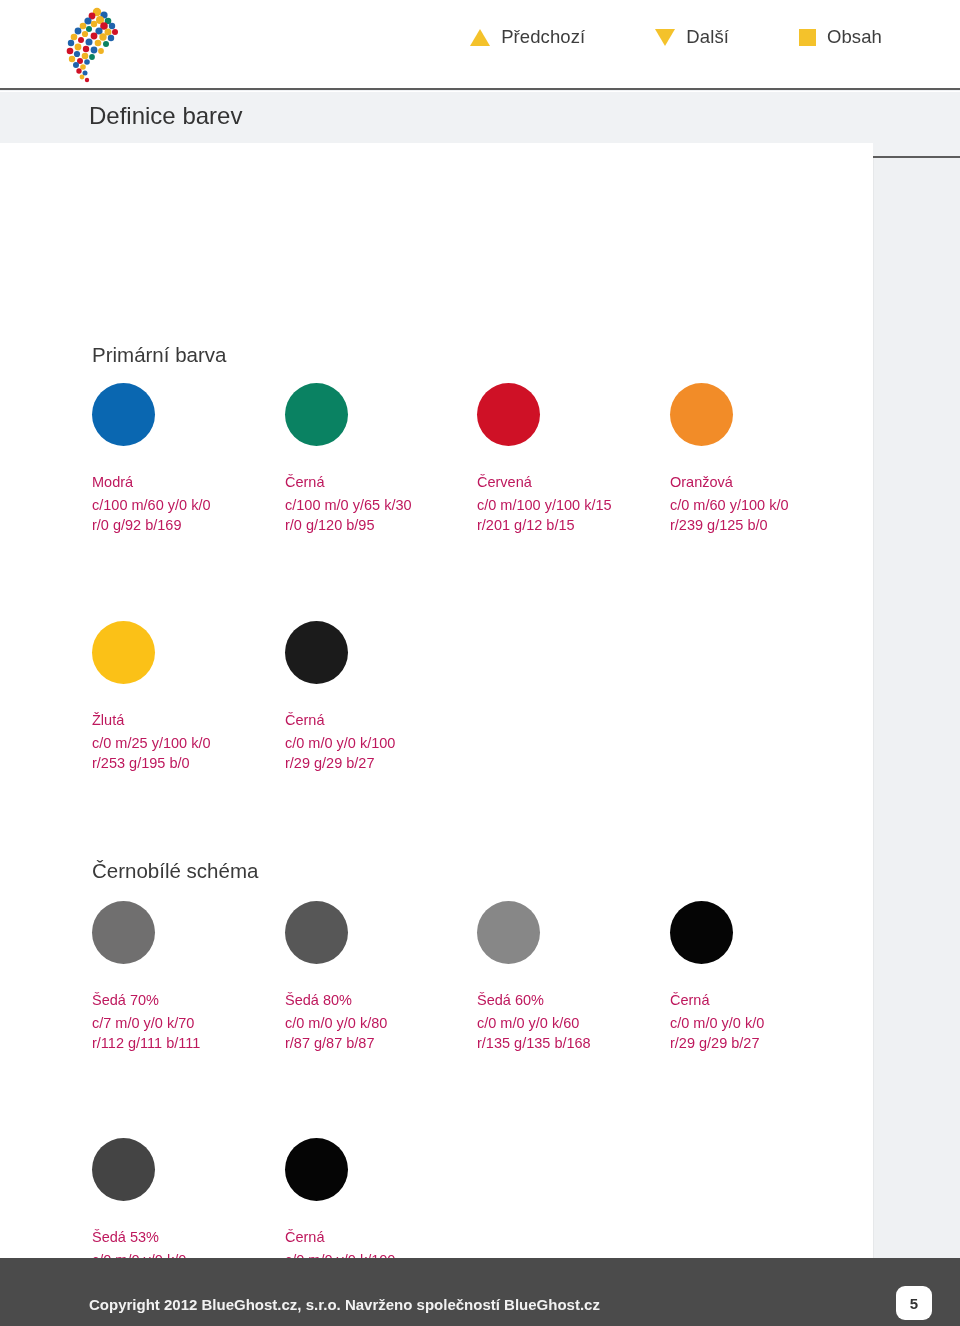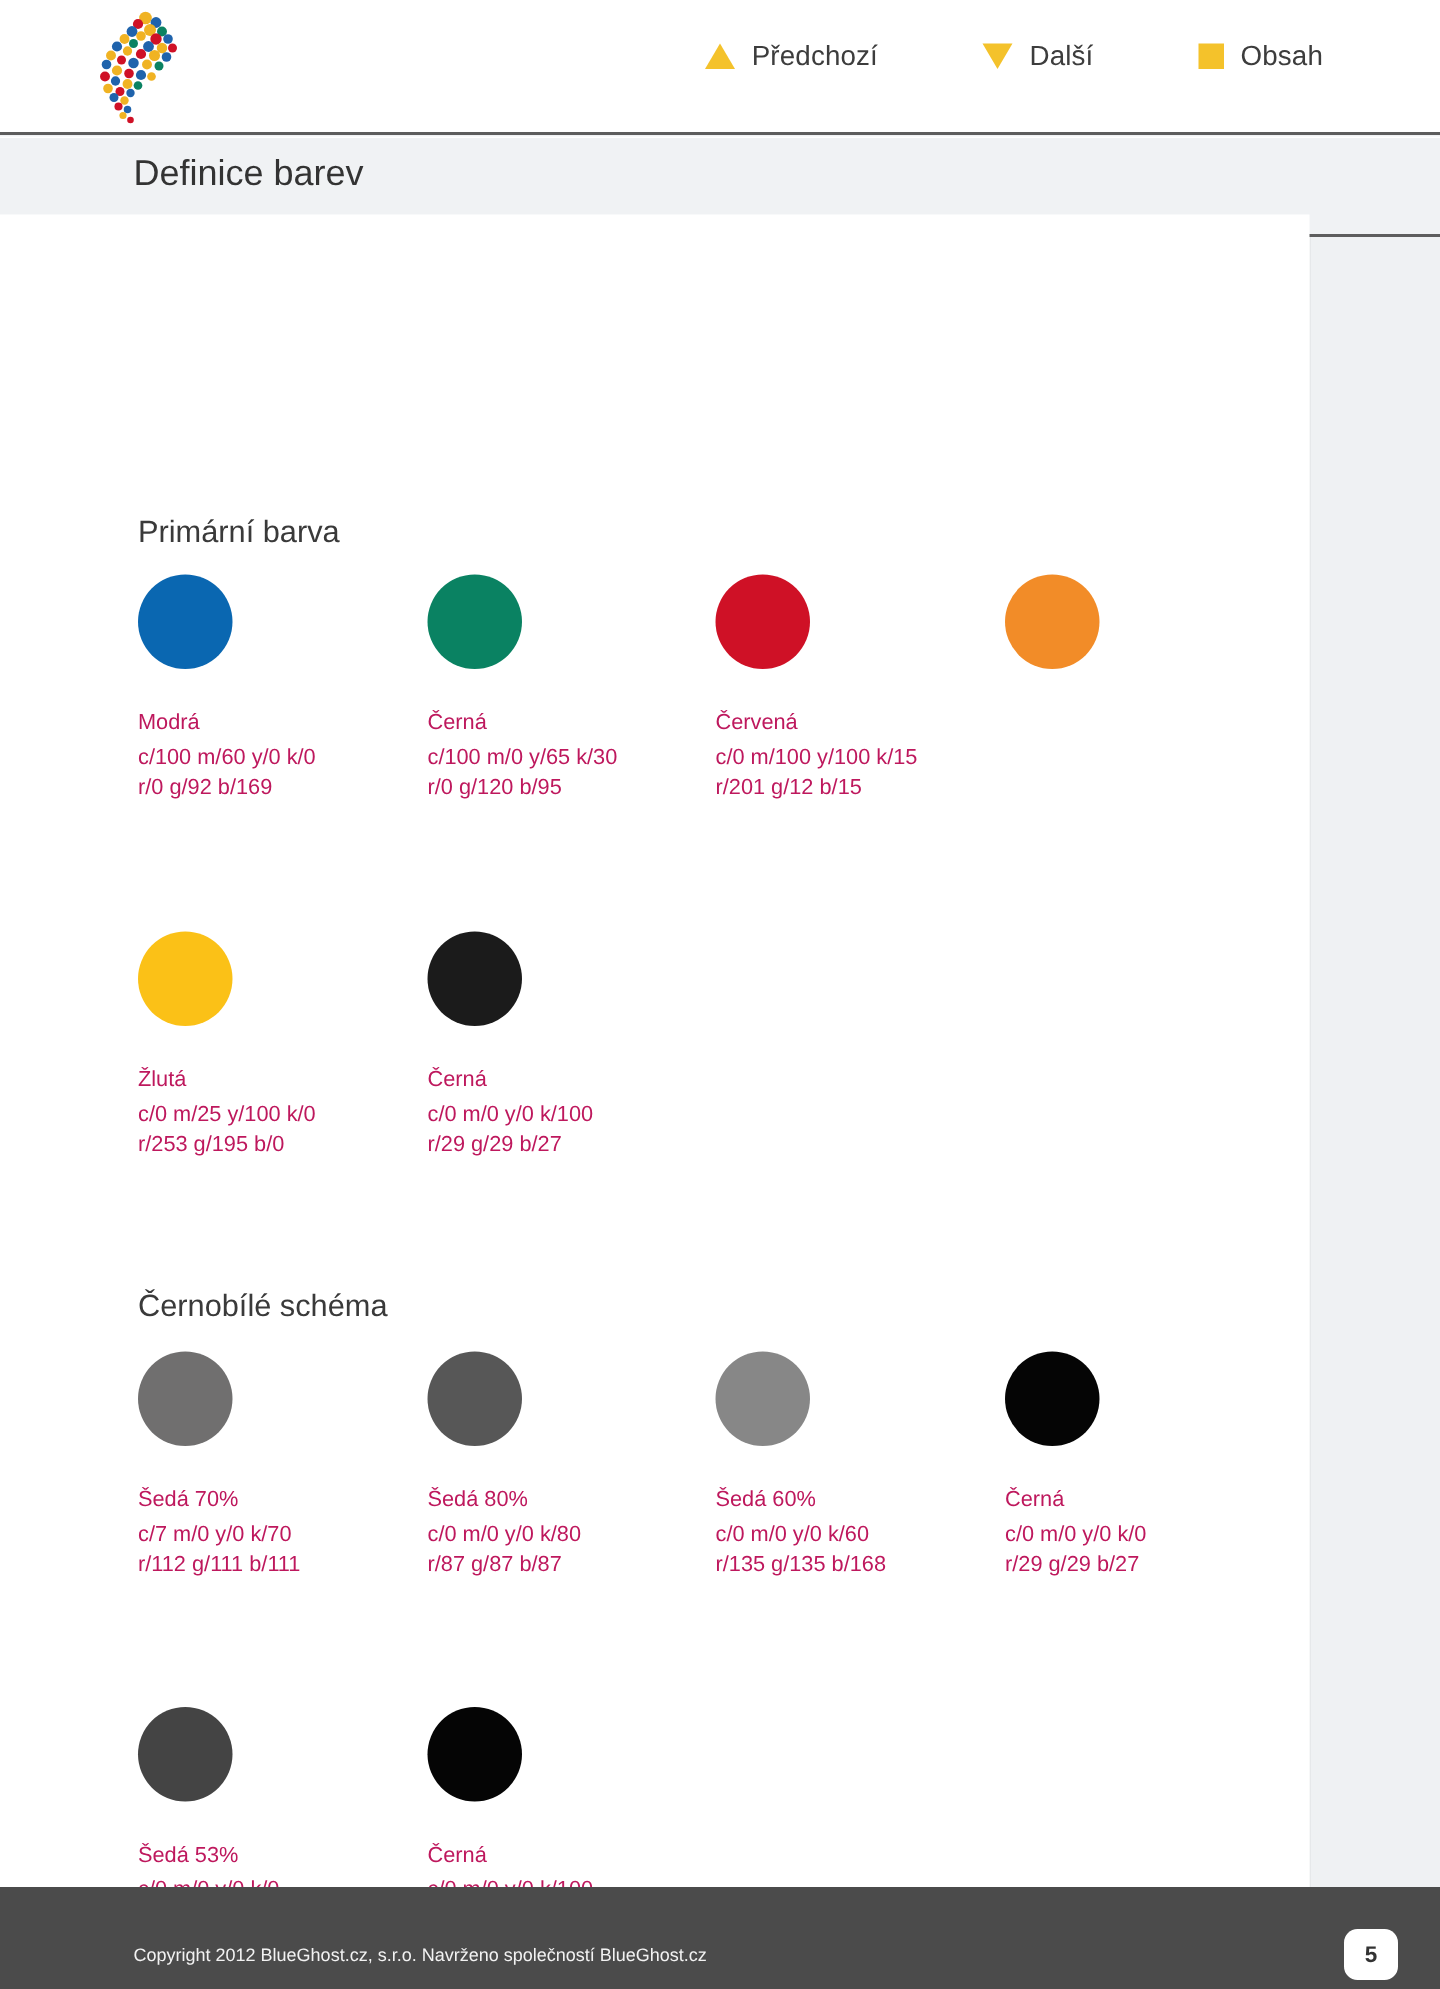--- a/index.html
+++ b/index.html
@@ -183,23 +183,23 @@
     left: 0;
     top: 1258px;
     width: 960px;
     height: 68px;
     background: #4b4b4b;
   }
   .footer-text {
     position: absolute;
     left: 89px;
     top: 38px;
-    font-size: 12px;
+    font-size: 15px;
     color: #f2f2f2;
-    font-weight: 400;
+    font-weight: 700;
   }
   .page-badge {
     position: absolute;
     left: 896px;
     top: 1286px;
     width: 36px;
     height: 34px;
     background: #ffffff;
     border-radius: 9px;
     display: flex;
@@ -317,20 +317,25 @@
       <div class="swatch col-2">
         <span class="dot" style="background:#cf1126"></span>
         <div class="swatch-text">
           <span class="swatch-name">Červená</span>
           <span class="swatch-cmyk">c/0 m/100 y/100 k/15</span>
           <span class="swatch-rgb">r/201 g/12 b/15</span>
         </div>
       </div>
       <div class="swatch col-3">
         <span class="dot" style="background:#f28c28"></span>
+        <div class="swatch-text">
+          <span class="swatch-name">Oranžová</span>
+          <span class="swatch-cmyk">c/0 m/60 y/100 k/0</span>
+          <span class="swatch-rgb">r/239 g/125 b/0</span>
+        </div>
       </div>
     </div>
 
     <div class="swatch-row row-p2">
       <div class="swatch col-0">
         <span class="dot" style="background:#fbc117"></span>
         <div class="swatch-text">
           <span class="swatch-name">Žlutá</span>
           <span class="swatch-cmyk">c/0 m/25 y/100 k/0</span>
           <span class="swatch-rgb">r/253 g/195 b/0</span>

